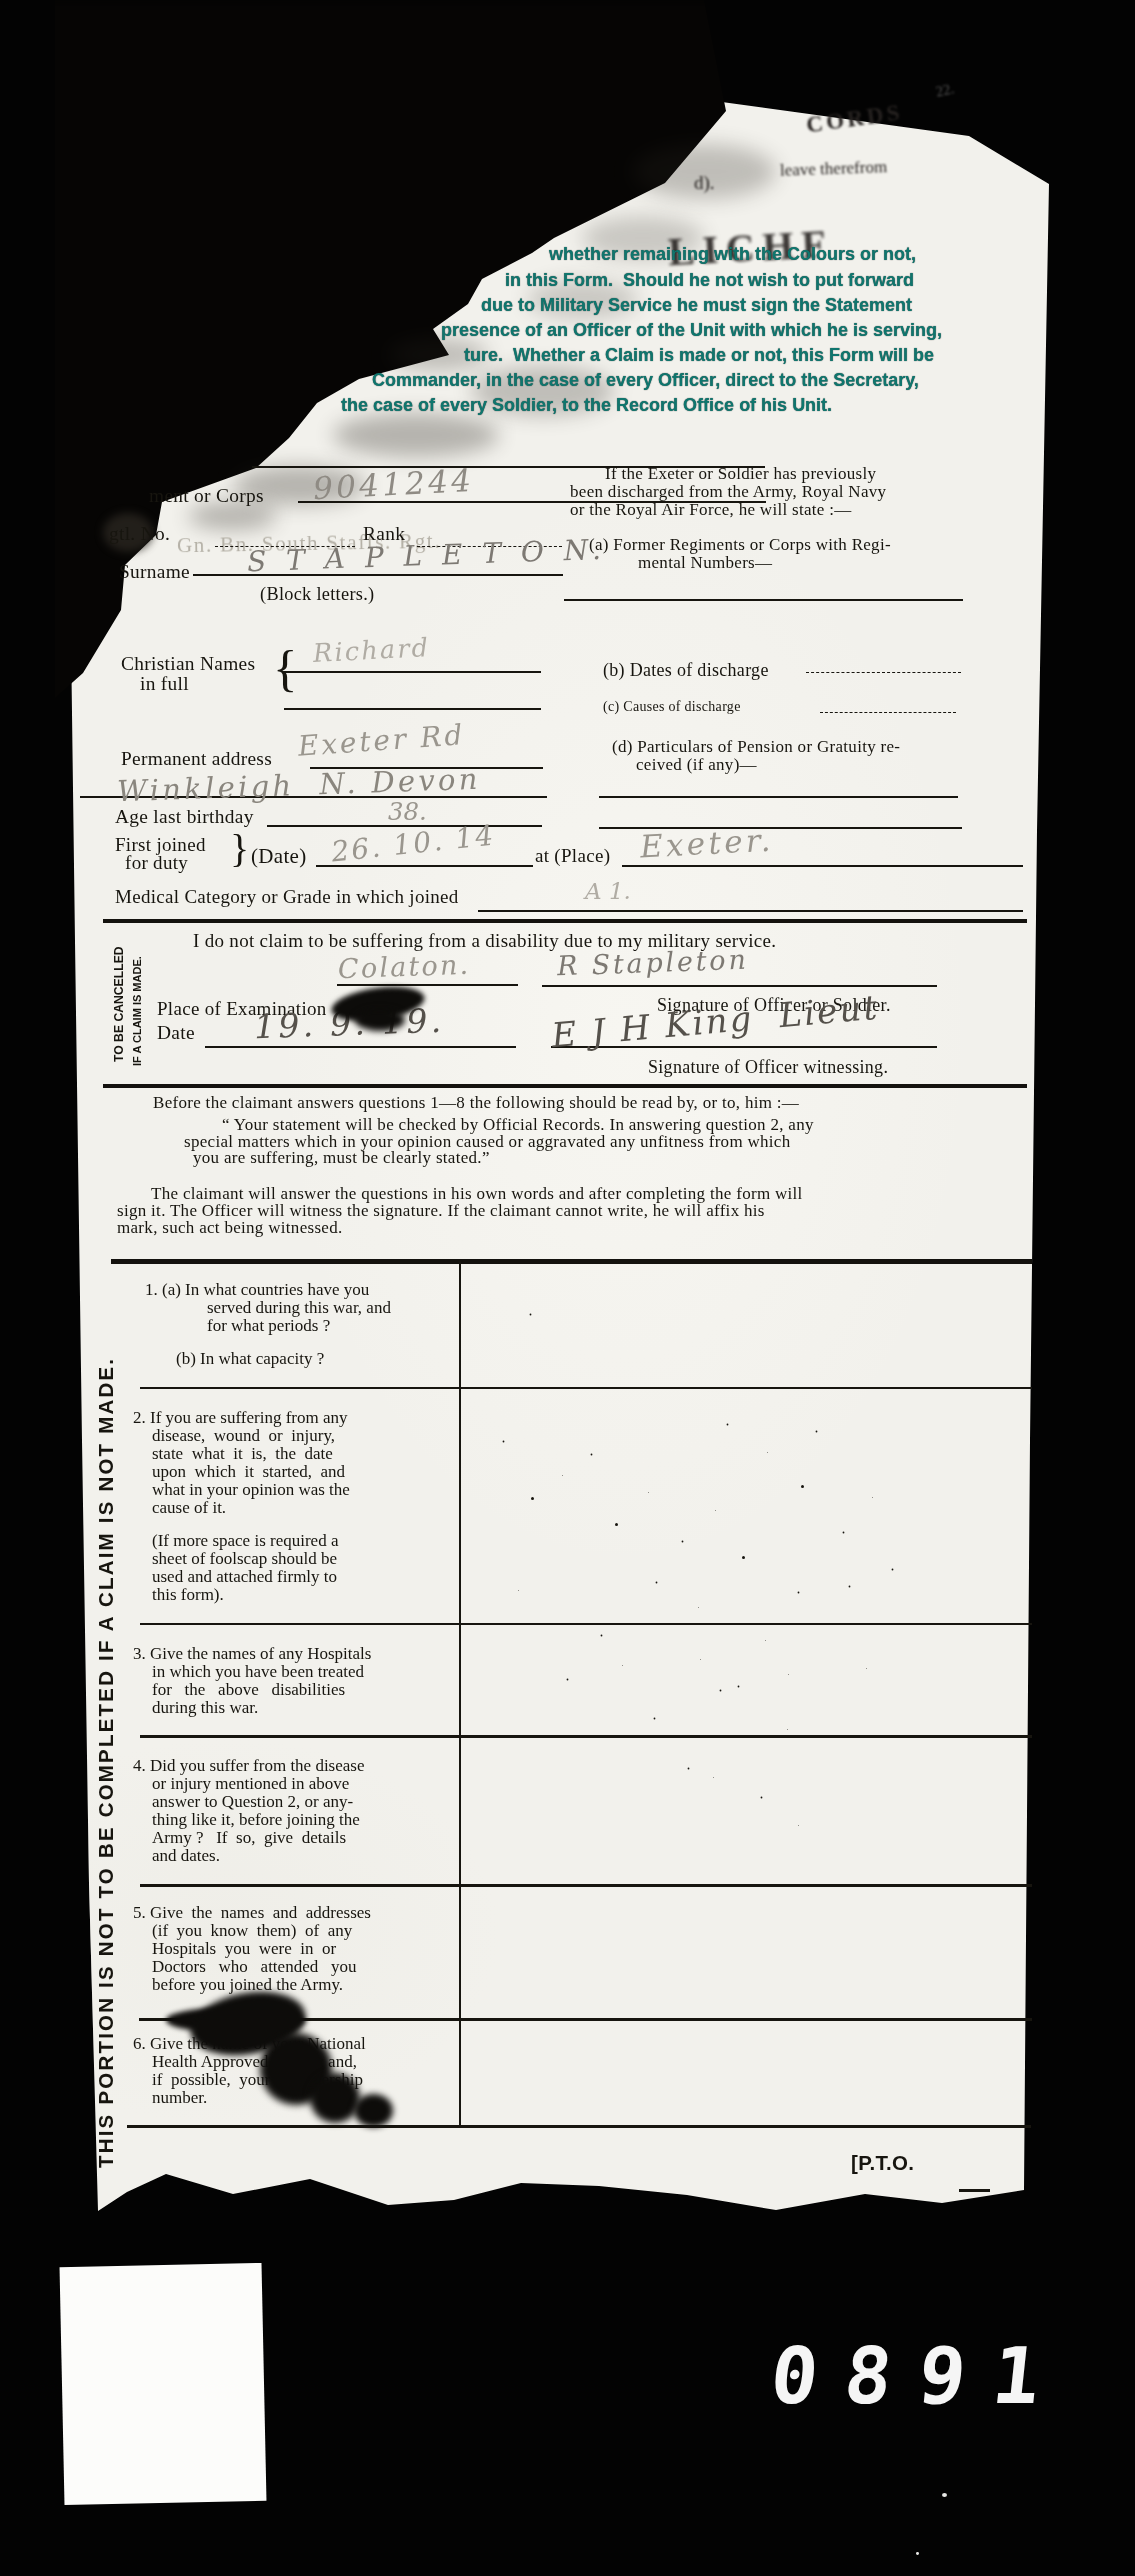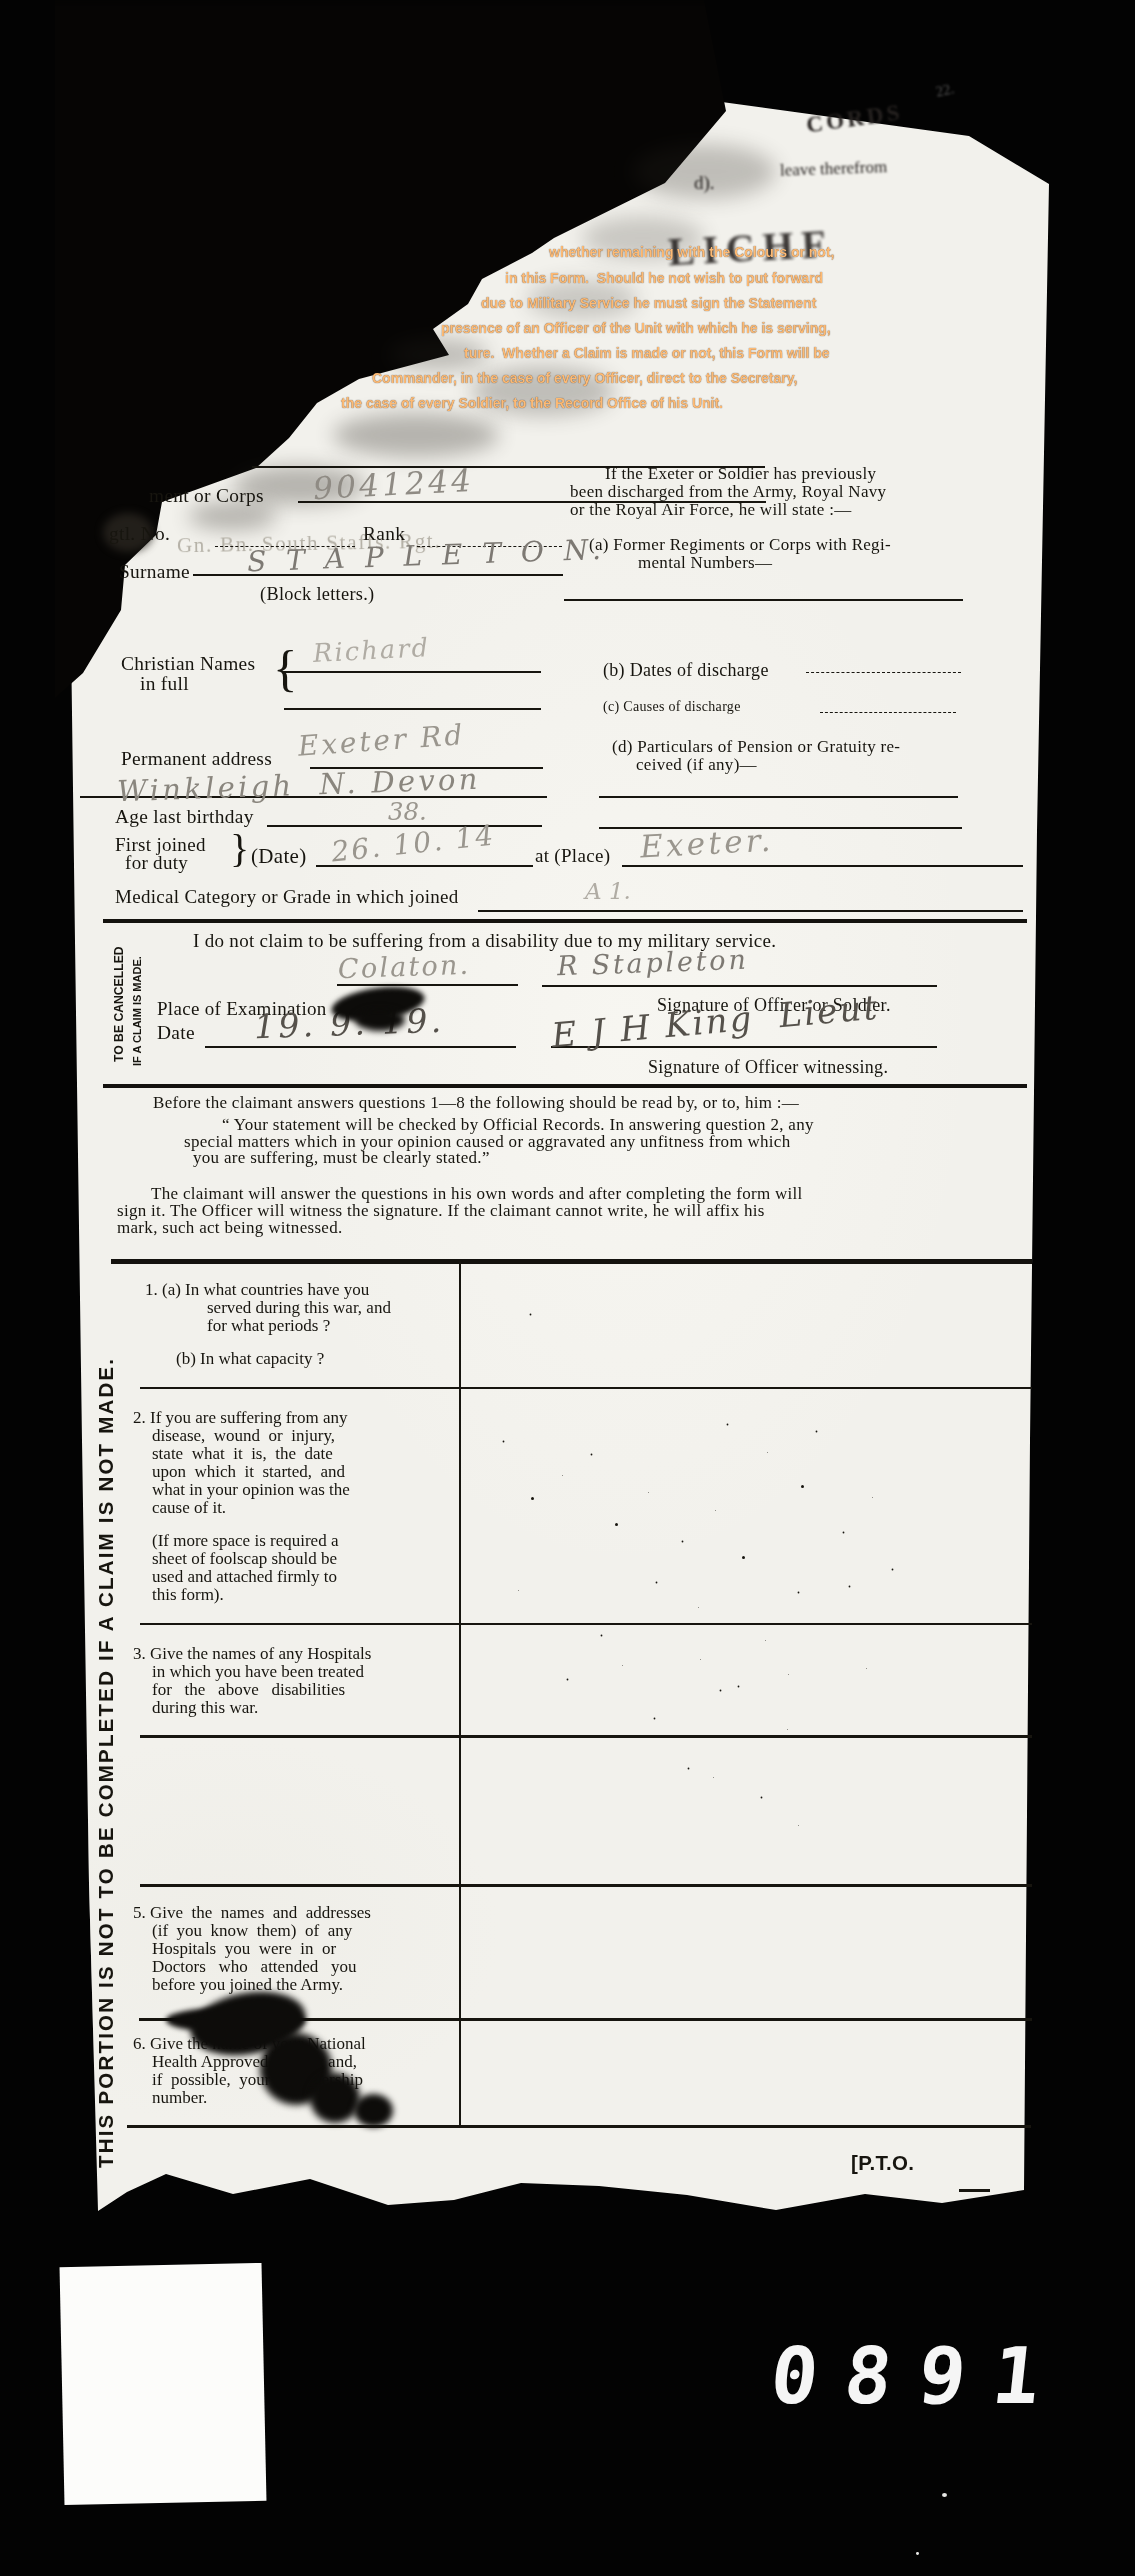--- a/index.html
+++ b/index.html
@@ -16,21 +16,21 @@
       82px 1441px,75px 942px,71px 637px,93px 454px,166px 288px,260px 133px);}
   
   #blob{position:absolute;left:0;top:0;width:1135px;height:2576px;z-index:3;background:#060504;filter:blur(5px);
     clip-path:polygon(55px 0px,704px 0px,726px 111px,665px 183px,554px 238px,532px 253px,482px 279px,
       468px 304px,433px 329px,449px 355px,359px 379px,317px 403px,289px 438px,256px 468px,162px 502px,
       156px 535px,125px 565px,121px 610px,83px 673px,55px 698px);}
   .smear{position:absolute;border-radius:50%;background:#2a2620;z-index:3;filter:blur(10px);}
   .lbl{position:absolute;z-index:4;font-size:19px;letter-spacing:0.3px;}
   .small{font-size:17px;}
   .toplines{position:absolute;z-index:4;font-family:"Liberation Sans",sans-serif;font-weight:bold;
-    font-size:14px;color:#fdba74;text-shadow:0 0 1.1px rgba(20,18,16,.8);white-space:pre;}
+    font-size:18px;color:#0f766e;text-shadow:0 0 1.1px rgba(20,18,16,.8);white-space:pre;}
   .rule{position:absolute;z-index:4;background:#17150f;height:1.7px;}
   .rule-d{position:absolute;z-index:4;border-top:1.7px dashed #17150f;height:0;}
   .thick{position:absolute;z-index:4;background:#14120e;}
   .hw{position:absolute;z-index:5;font-family:"DejaVu Serif",serif;font-style:italic;white-space:pre;}
   .stampf{position:absolute;z-index:4;color:#b5b1a7;letter-spacing:1.7px;filter:blur(0.3px);}
   .vtext{position:absolute;z-index:4;font-family:"Liberation Sans",sans-serif;font-weight:bold;
     transform:rotate(-90deg);transform-origin:0 0;white-space:pre;}
   .ql{position:relative;z-index:4;font-size:17px;line-height:18px;white-space:pre;}
   .qblock{position:absolute;left:133px;width:344px;z-index:4;}
   .qcont{padding-left:19px;} .qcont1{padding-left:62px;} .qsub{padding-left:31px;}
@@ -218,20 +218,28 @@
     <div class="ql qcont">this form).</div>
   </div>
 
   <div class="qblock" style="top:1645px;">
     <div class="ql">3. Give the names of any Hospitals</div>
     <div class="ql qcont">in which you have been treated</div>
     <div class="ql qcont">for   the   above   disabilities</div>
     <div class="ql qcont">during this war.</div>
   </div>
 
+  <div class="qblock" style="top:1757px;">
+    <div class="ql">4. Did you suffer from the disease</div>
+    <div class="ql qcont">or injury mentioned in above</div>
+    <div class="ql qcont">answer to Question 2, or any-</div>
+    <div class="ql qcont">thing like it, before joining the</div>
+    <div class="ql qcont">Army ?   If  so,  give  details</div>
+    <div class="ql qcont">and dates.</div>
+  </div>
 
   <div class="qblock" style="top:1904px;">
     <div class="ql">5. Give  the  names  and  addresses</div>
     <div class="ql qcont">(if  you  know  them)  of  any</div>
     <div class="ql qcont">Hospitals  you  were  in  or</div>
     <div class="ql qcont">Doctors   who   attended   you</div>
     <div class="ql qcont">before you joined the Army.</div>
   </div>
 
   <div class="qblock" style="top:2035px;">

